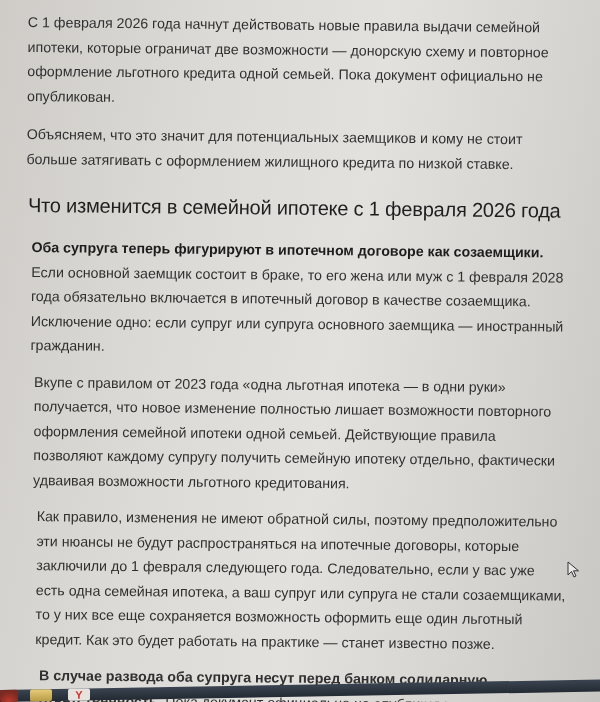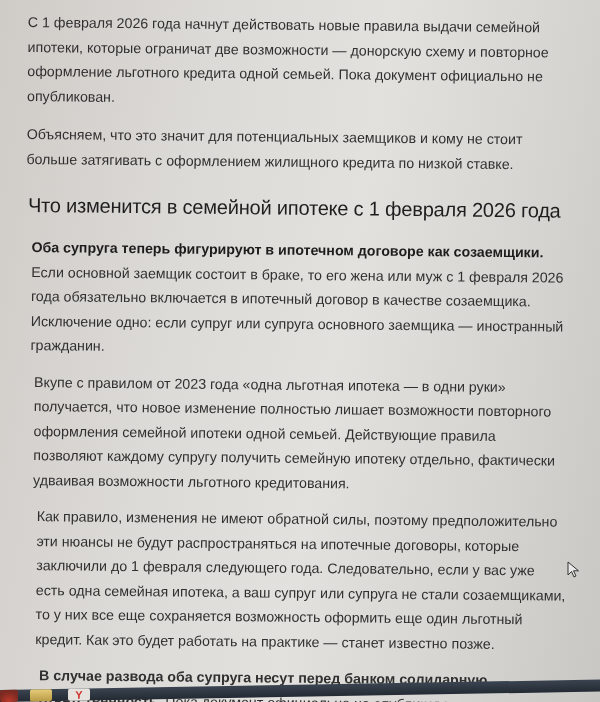--- a/index.html
+++ b/index.html
@@ -43,21 +43,21 @@
     .tb-icon.yandex { left: 68px; background: #e6e3de; }
     .tb-icon.yandex span { display:block; color:#d0312d; font-size:11px; line-height:12px; text-align:center; font-weight:700; }
   </style>
 </head>
 <body>
 
 <div class="article">
   <p class="p1">С 1 февраля 2026 года начнут действовать новые правила выдачи семейной ипотеки, которые ограничат две возможности — донорскую схему и повторное оформление льготного кредита одной семьей. Пока документ официально не опубликован.</p>
   <p class="p2">Объясняем, что это значит для потенциальных заемщиков и кому не стоит больше затягивать с оформлением жилищного кредита по низкой ставке.</p>
   <h2>Что изменится в семейной ипотеке с 1 февраля 2026 года</h2>
-  <p class="sec"><b>Оба супруга теперь фигурируют в ипотечном договоре как созаемщики.</b><span> Если основной заемщик состоит в браке, то его жена или муж с 1 февраля 2026 года обязательно включается в ипотечный договор в качестве созаемщика. Исключение одно: если супруг или супруга основного заемщика — иностранный гражданин.</span></p>
+  <p class="sec"><b>Оба супруга теперь фигурируют в ипотечном договоре как созаемщики.</b><span> Если основной заемщик состоит в браке, то его жена или муж с 1 февраля 2028 года обязательно включается в ипотечный договор в качестве созаемщика. Исключение одно: если супруг или супруга основного заемщика — иностранный гражданин.</span></p>
   <p class="p4">Вкупе с правилом от 2023 года «одна льготная ипотека — в одни руки» получается, что новое изменение полностью лишает возможности повторного оформления семейной ипотеки одной семьей. Действующие правила позволяют каждому супругу получить семейную ипотеку отдельно, фактически удваивая возможности льготного кредитования.</p>
   <p class="p5">Как правило, изменения не имеют обратной силы, поэтому предположительно эти нюансы не будут распространяться на ипотечные договоры, которые заключили до 1 февраля следующего года. Следовательно, если у вас уже есть одна семейная ипотека, а ваш супруг или супруга не стали созаемщиками, то у них все еще сохраняется возможность оформить еще один льготный кредит. Как это будет работать на практике — станет известно позже.</p>
   <p class="p6"><b>В случае развода оба супруга несут перед банком солидарную ответственность.</b><span> Пока документ официально не опубликован, однако, опираясь на нормы Семейного кодекса, получается, что если на момент развода ипотека еще не погашена, нужно будет урегулировать вопрос с выплатой кредита. Например, переоформить кредитный договор, исключая бывшего супруга из созаемщиков, или разделить долг между супругами. При</span><br></p>
 </div>
 
 <svg class="cursor" viewBox="0 0 14 18">
   <path d="M1 1 L1 14 L4.5 10.5 L7 16 L9 15 L6.5 9.8 L11.5 9.8 Z" fill="#e8e8e8" stroke="#333" stroke-width="1"></path>
 </svg>
 
 <div class="taskbar">

